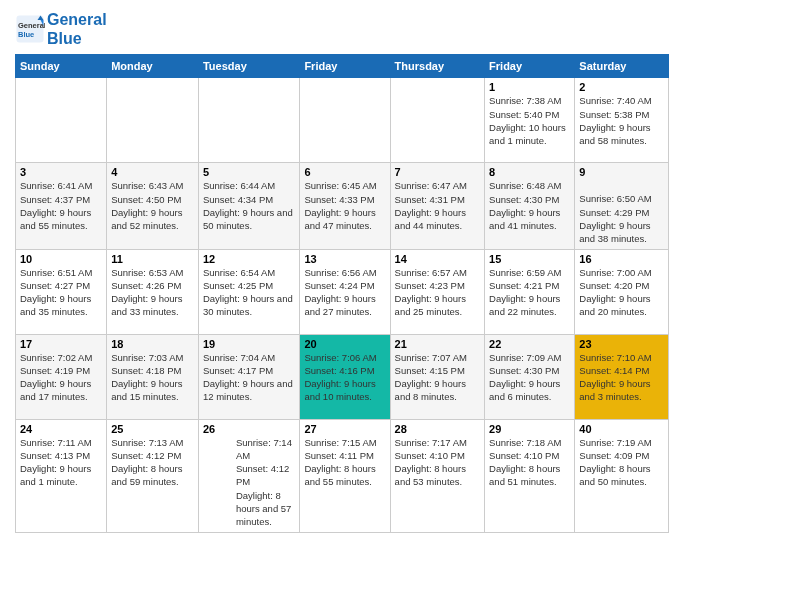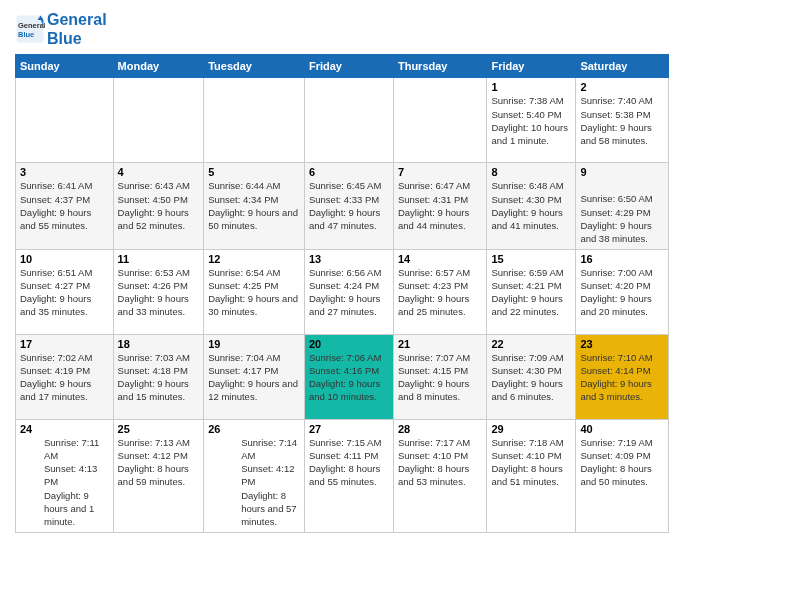--- a/index.html
+++ b/index.html
@@ -279,21 +279,21 @@
           <td style="background: #eab308;">
             <span class="day-number">23</span>
             <div class="day-info" style="white-space: pre-line;">Sunrise: 7:10 AM
 Sunset: 4:14 PM
 Daylight: 9 hours and 3 minutes.</div>
           </td>
         </tr>
         <tr>
           <td>
             <span class="day-number">24</span>
-            <div class="day-info" style="white-space: pre-line; margin-left: 24px;">Sunrise: 7:11 AM
+            <div class="day-info" style="white-space: pre-line;">Sunrise: 7:11 AM
 Sunset: 4:13 PM
 Daylight: 9 hours and 1 minute.</div>
           </td>
           <td>
             <span class="day-number">25</span>
             <div class="day-info" style="white-space: pre-line;">Sunrise: 7:13 AM
 Sunset: 4:12 PM
 Daylight: 8 hours and 59 minutes.</div>
           </td>
           <td>

